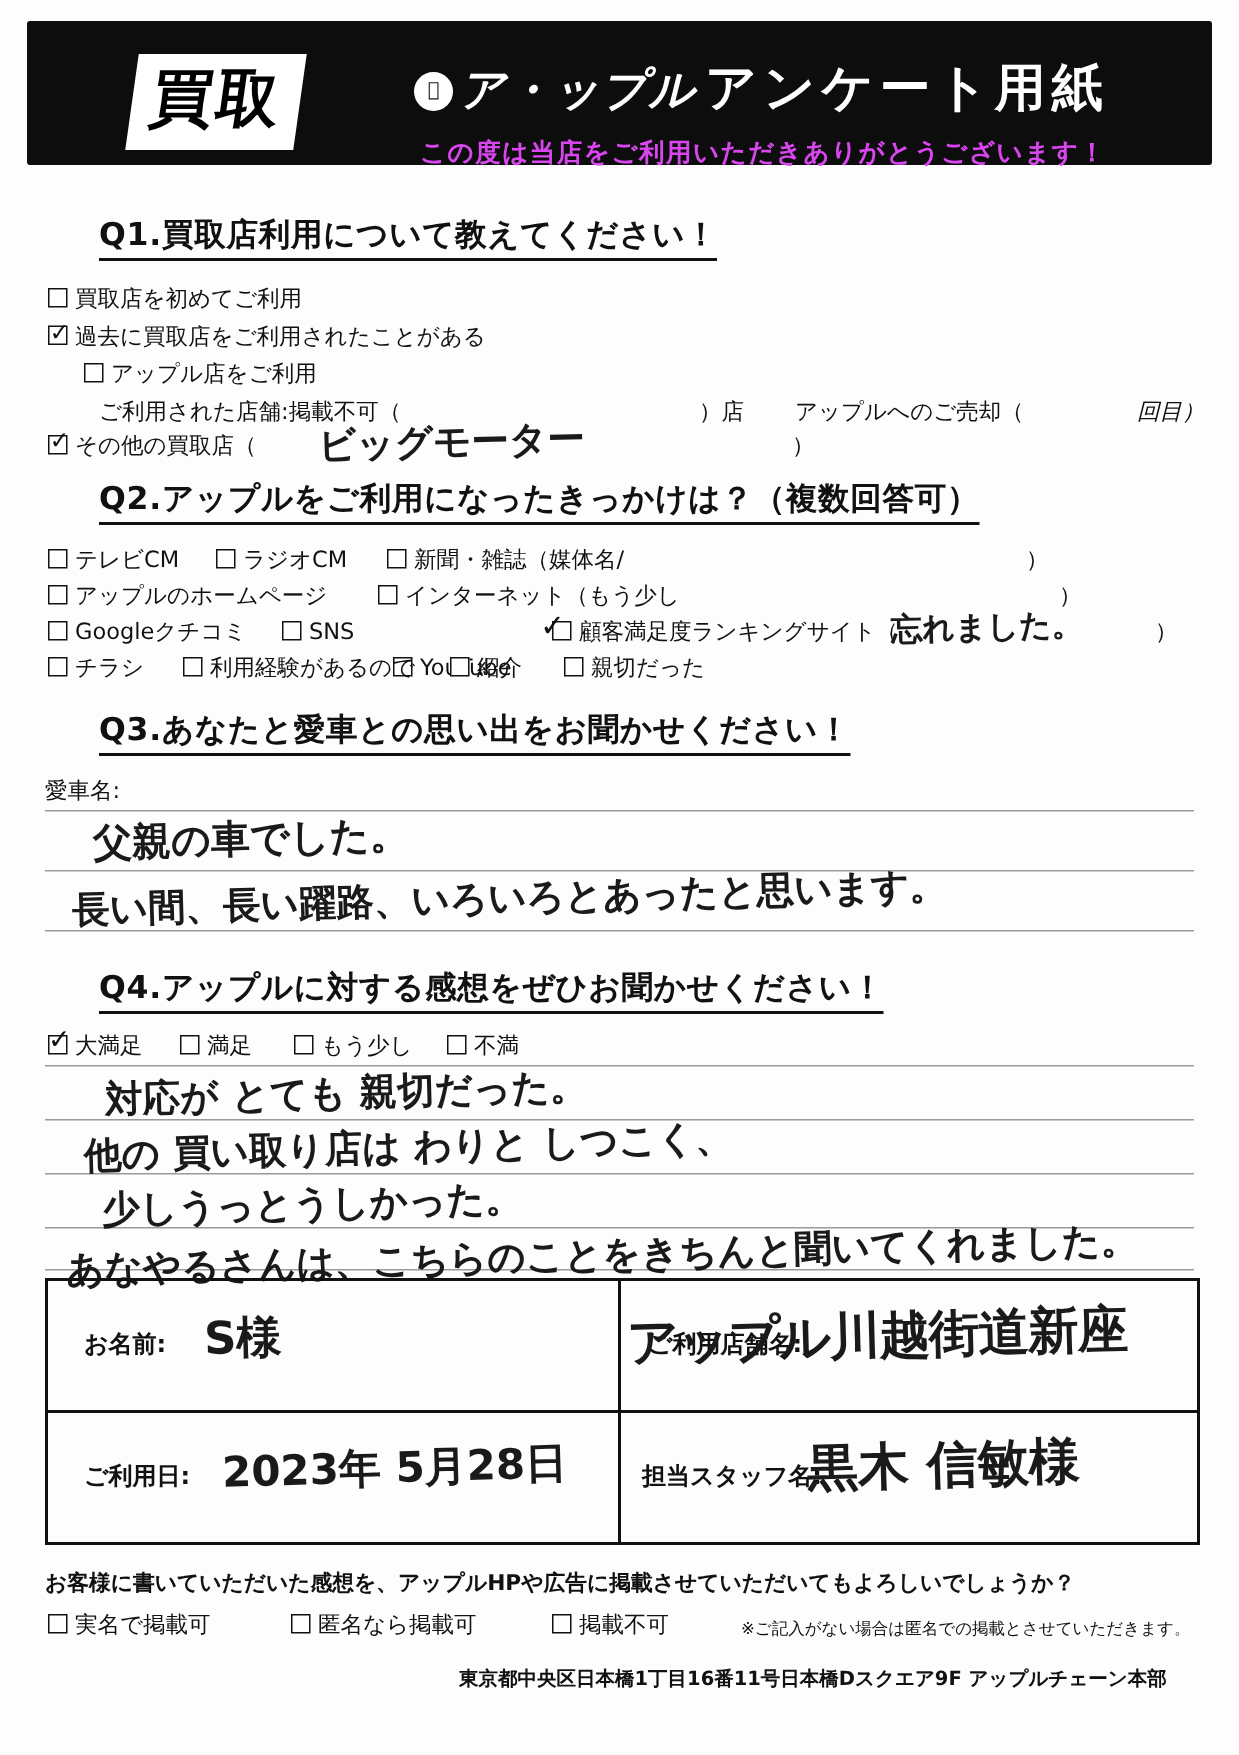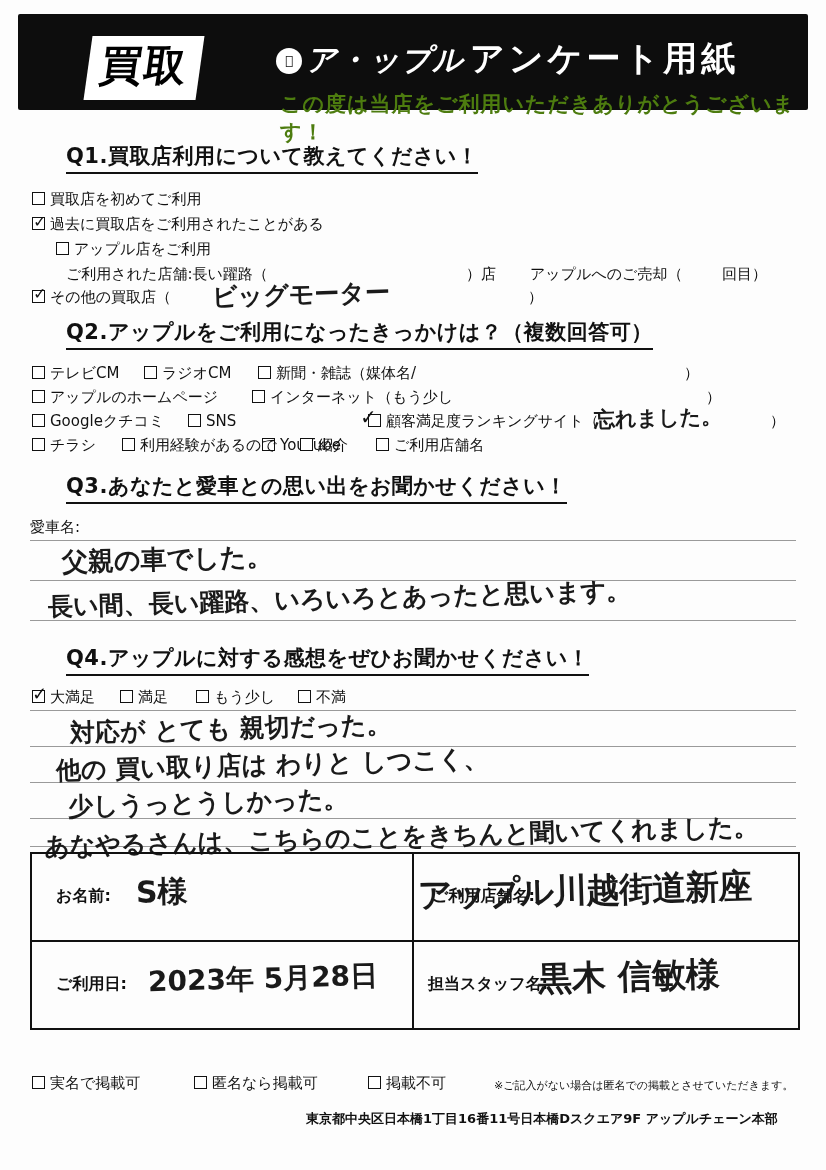--- a/index.html
+++ b/index.html
@@ -41,21 +41,21 @@
   }
   .banner-logo-text{
     color:#fff;font-size:30px;font-weight:bold;letter-spacing:1px;font-style:italic;
   }
   .banner-title{
     position:absolute;left:452px;top:22px;
     color:#ffffff;font-size:34px;font-weight:bold;letter-spacing:4px;
   }
   .banner-sub{
     position:absolute;left:262px;top:76px;
-    color:#4d7c0f;font-size:21px;font-weight:bold;letter-spacing:1px;
+    color:#d946ef;font-size:17px;font-weight:bold;letter-spacing:1px;
   }
   
   .q-title{
     position:absolute;font-size:21px;font-weight:bold;color:#111;letter-spacing:0.5px;margin-left:36px;
   }
   .q-title.underline::after{
     content:"";position:absolute;left:0;right:0;bottom:-4px;height:2px;background:#111;
   }
   .opt{
     position:absolute;font-size:15px;color:#111;white-space:nowrap;
@@ -121,25 +121,25 @@
   <div class="opt" style="left:32px;top:215px;">
     <span class="cb"></span><span>過去に買取店をご利用されたことがある</span>
   </div>
   <div class="checkmark hand" style="left:33px;top:212px;font-size:16px;">✓</div>
 
   <div class="opt" style="left:56px;top:240px;">
     <span class="cb"></span><span>アップル店をご利用</span>
   </div>
 
   <div class="opt" style="left:66px;top:265px;">
-    <span>ご利用された店舗:長い躍路（</span>
+    <span>ご利用された店舗:掲載不可（</span>
   </div>
   <div class="opt" style="left:466px;top:265px;">）店</div>
   <div class="opt" style="left:530px;top:265px;">アップルへのご売却（</div>
-  <div class="opt" style="left:722px;top:265px;">回目）</div>
+  <div class="opt" style="left:758px;top:265px;font-style:italic;">回目）</div>
 
   <div class="opt" style="left:32px;top:288px;">
     <span class="cb"></span><span>その他の買取店（</span>
   </div>
   <div class="checkmark hand" style="left:33px;top:284px;font-size:16px;">✓</div>
   <div class="opt" style="left:528px;top:288px;">）</div>
   <div class="hand" style="left:212px;top:278px;font-size:25px;">ビッグモーター</div>
 
   <div class="q-title underline" style="left:30px;top:318px;">Q2.アップルをご利用になったきっかけは？（複数回答可）</div>
 
@@ -181,21 +181,21 @@
   <div class="opt" style="left:32px;top:436px;">
     <span class="cb"></span><span>チラシ</span>
   </div>
   <div class="opt" style="left:122px;top:436px;">
     <span class="cb"></span><span>利用経験があるので</span>
   </div>
   <div class="opt" style="left:300px;top:436px;">
     <span class="cb"></span><span>紹介</span>
   </div>
   <div class="opt" style="left:376px;top:436px;">
-    <span class="cb"></span><span>ご利用店舗名</span>
+    <span class="cb"></span><span>親切だった</span>
   </div>
 
   <div class="q-title underline" style="left:30px;top:472px;">Q3.あなたと愛車との思い出をお聞かせください！</div>
 
   <div class="opt" style="left:30px;top:518px;">愛車名:</div>
   <div class="rule" style="left:30px;top:540px;width:766px;"></div>
   <div class="rule" style="left:30px;top:580px;width:766px;"></div>
   <div class="rule" style="left:30px;top:620px;width:766px;"></div>
 
   <div class="hand" style="left:62px;top:542px;font-size:26px;">父親の車でした。</div>
@@ -238,20 +238,21 @@
     <div class="cell-label" style="left:400px;top:32px;">ご利用店舗名:</div>
     <div class="hand" style="left:386px;top:14px;font-size:34px;letter-spacing:-1px;">アップル川越街道新座</div>
 
     <div class="cell-label" style="left:24px;top:120px;">ご利用日:</div>
     <div class="hand" style="left:116px;top:106px;font-size:28px;">2023年 5月28日</div>
 
     <div class="cell-label" style="left:396px;top:120px;">担当スタッフ名:</div>
     <div class="hand" style="left:506px;top:100px;font-size:34px;">黒木 信敏様</div>
   </div>
 
+  <div class="footer-note" style="left:30px;top:1046px;">お客様に書いていただいた感想を、アップルHPや広告に掲載させていただいてもよろしいでしょうか？</div>
 
   <div class="opt" style="left:32px;top:1074px;">
     <span class="cb"></span><span>実名で掲載可</span>
   </div>
   <div class="opt" style="left:194px;top:1074px;">
     <span class="cb"></span><span>匿名なら掲載可</span>
   </div>
   <div class="opt" style="left:368px;top:1074px;">
     <span class="cb"></span><span>掲載不可</span>
   </div>

